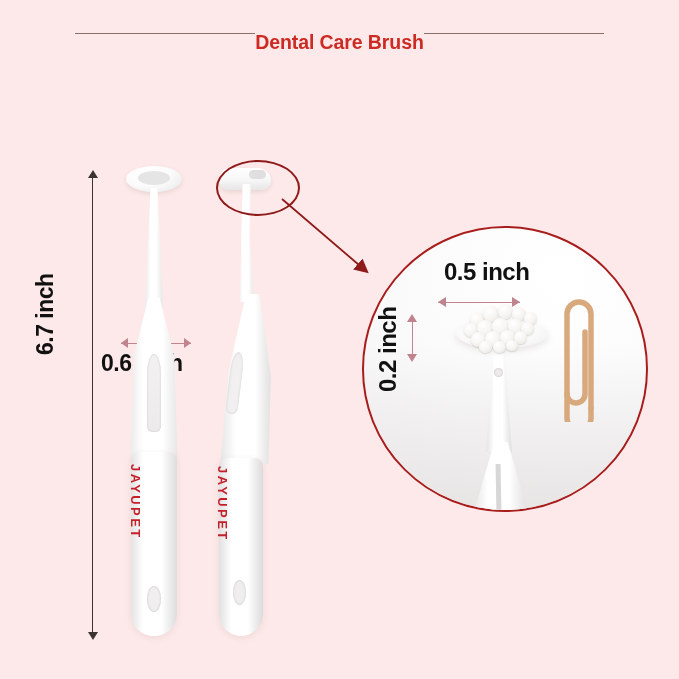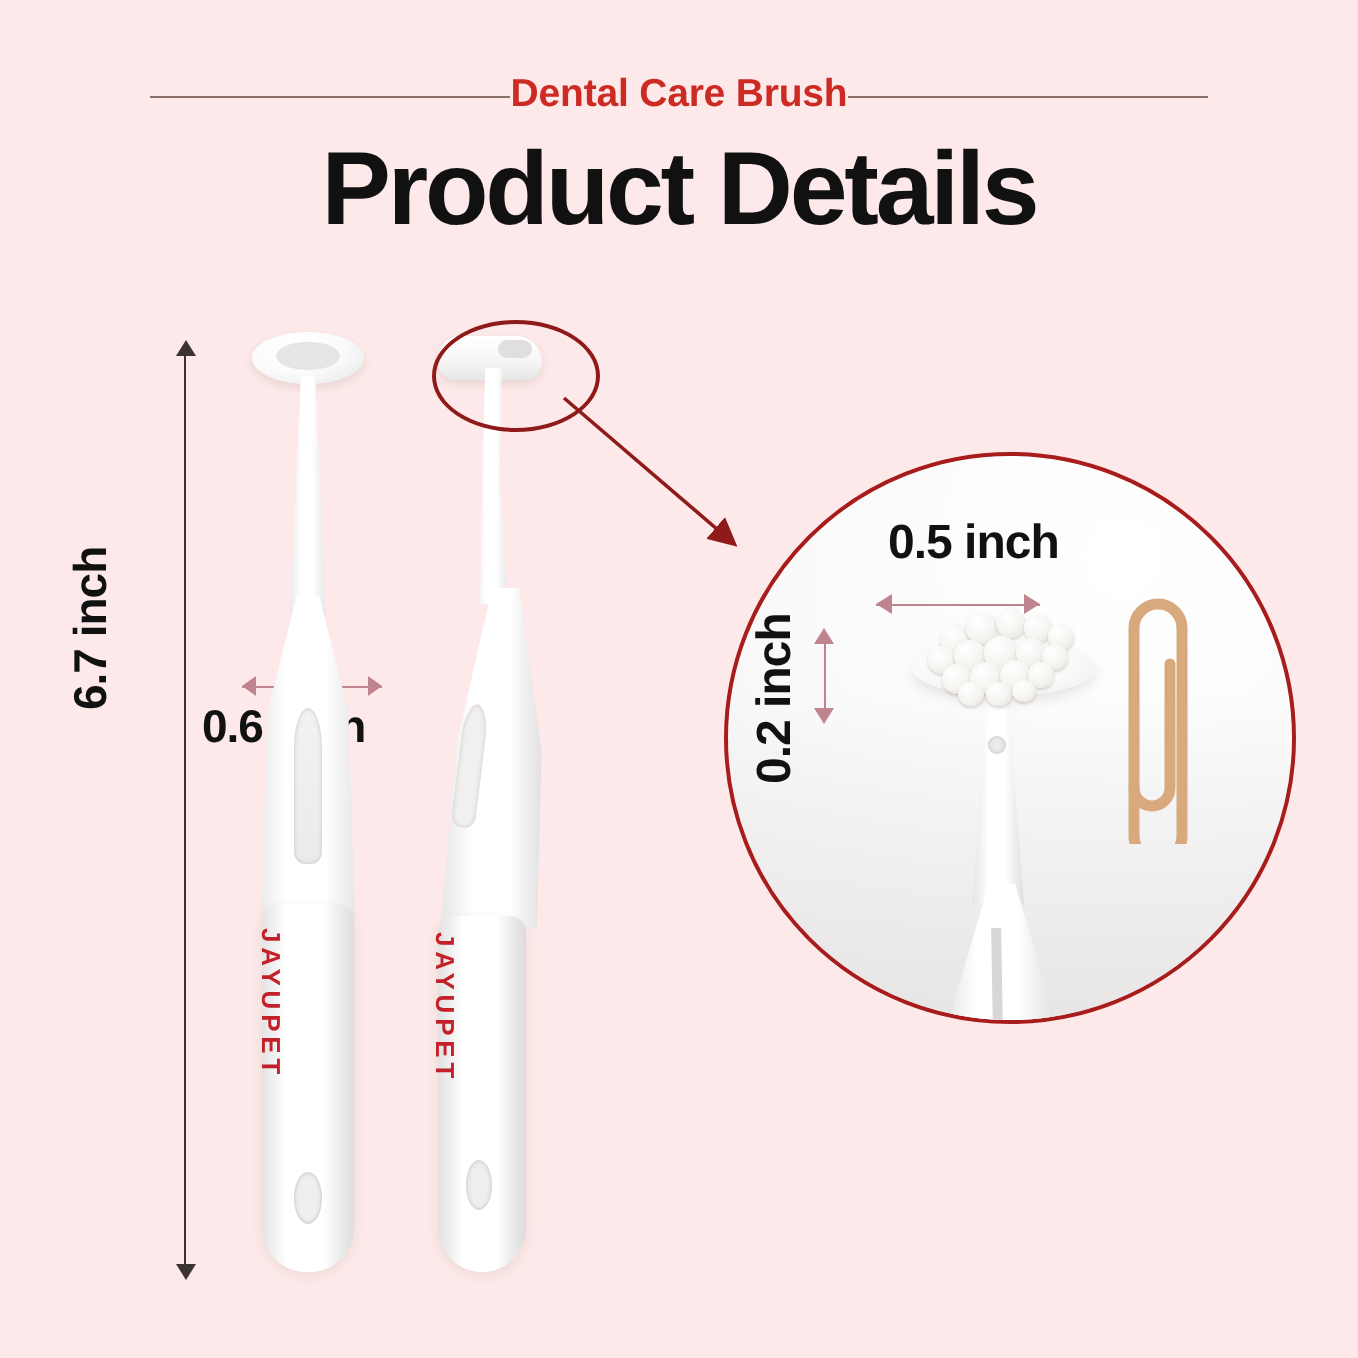--- a/index.html
+++ b/index.html
@@ -17,21 +17,20 @@
   }
 
   
   .header-row {
     position: absolute;
     left: 0;
     top: 33px;
     width: 679px;
     height: 30px;
     display: flex;
-    align-items: center;
     justify-content: center;
   }
   .rule {
     height: 1px;
     background: #8a7068;
     flex: 0 0 auto;
   }
   .rule.left  { width: 180px; }
   .rule.right { width: 180px; }
   .eyebrow {
@@ -425,21 +424,20 @@
 <body>
 
 <div id="page">
 
   <div class="header-row">
     <div class="rule left"></div>
     <div class="eyebrow">Dental Care Brush</div>
     <div class="rule right"></div>
   </div>
 
-  <div class="main-title">Product Details</div>
 
   <div class="v-dim">
     <div class="head top"></div>
     <div class="line"></div>
     <div class="head bottom"></div>
   </div>
   <div class="label-67">6.7 inch</div>
 
   <div class="h-dim-06">
     <div class="cap l"></div>

